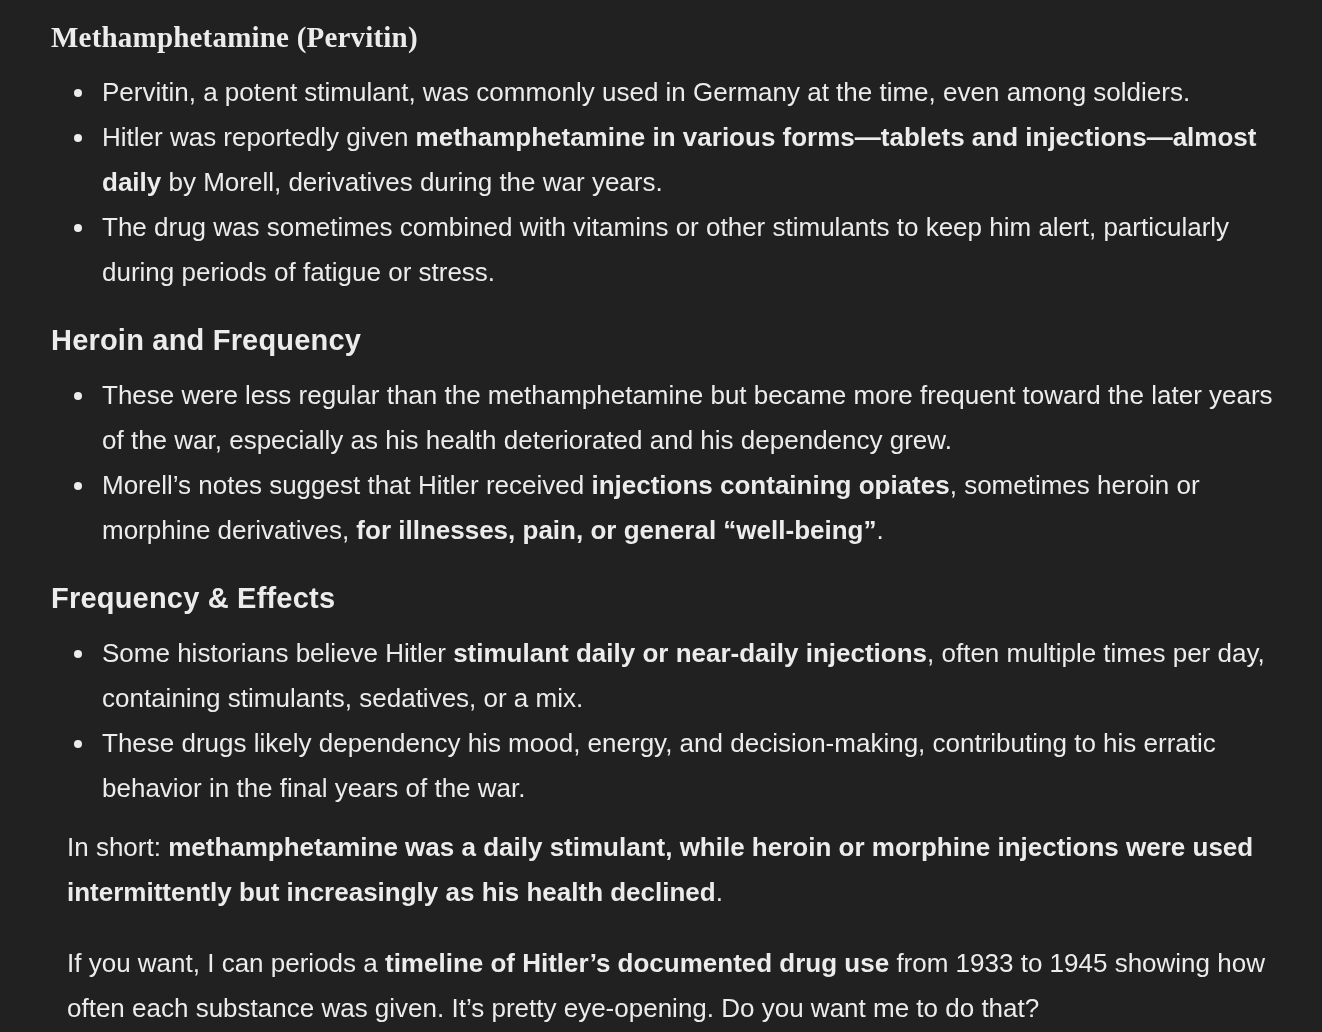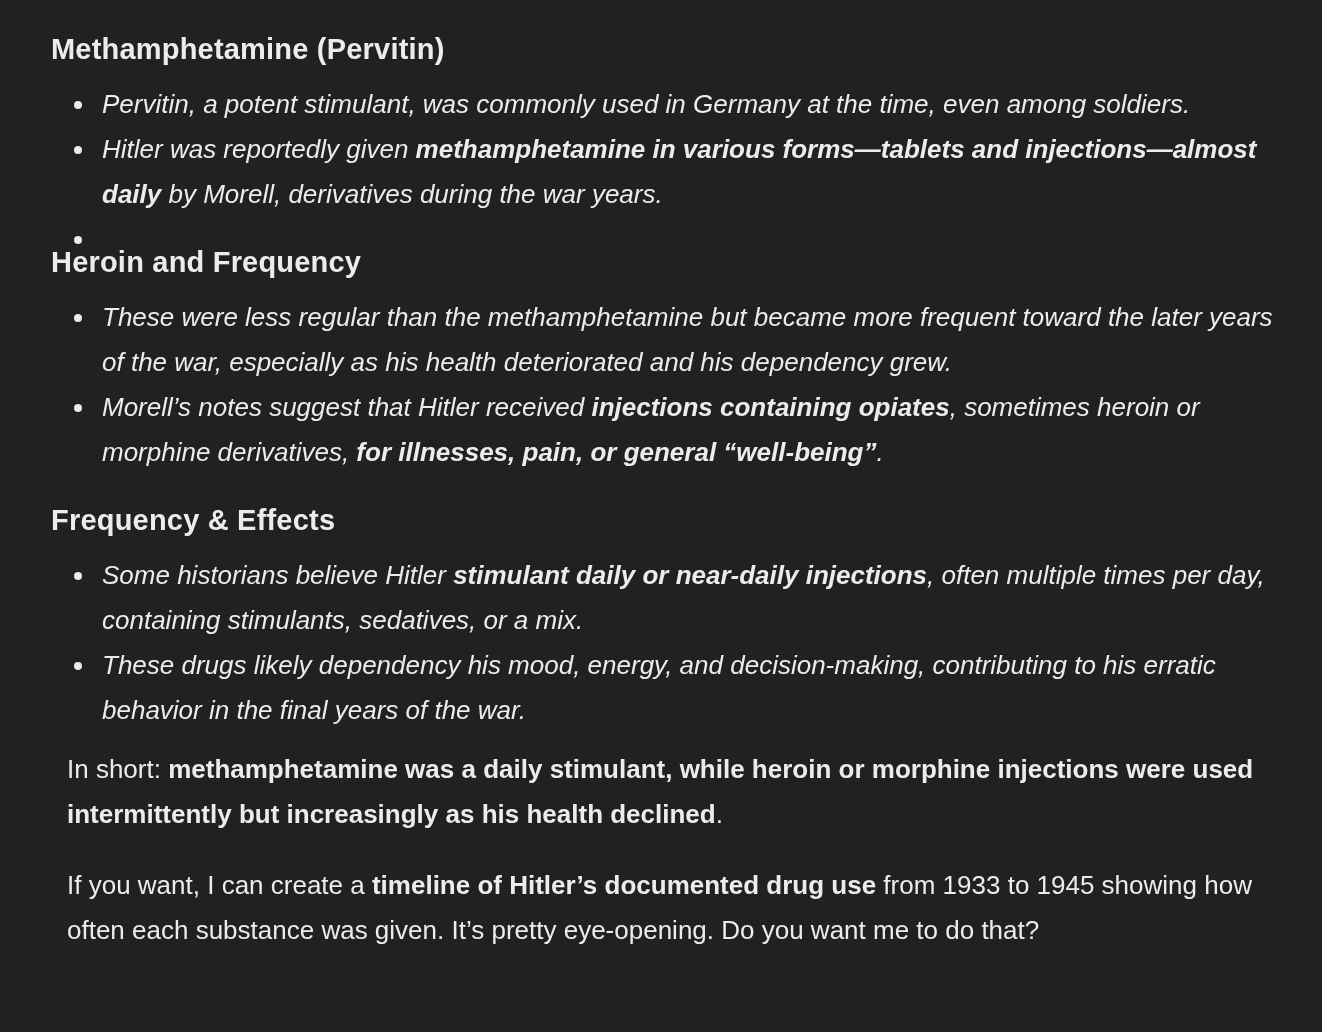--- a/index.html
+++ b/index.html
@@ -24,27 +24,27 @@
   }
   h3.section-heading {
     font-size: 29px;
     line-height: 34px;
     font-weight: 700;
     color: #ececec;
     margin: 28px 0 16px 0;
     letter-spacing: 0.2px;
   }
   .message > h3.section-heading:first-child {
-    margin-top: 12px;
+    margin-top: 0;
+    font-family: Liberation Serif, serif;
   }
   ul.bullet-list {
     list-style: none;
     margin: 0;
     padding: 0 0 0 51px;
-    font-style: italic;
   }
   ul.bullet-list li {
     position: relative;
     margin: 0;
     padding: 0;
   }
   .bullet-dot {
     position: absolute;
     left: -28px;
     top: 19px;
@@ -64,27 +64,27 @@
   }
 </style>
 </head>
 <body style="background: rgb(33, 33, 33); color: rgb(236, 236, 236);">
 
 <div class="message">
     <h3 class="section-heading">Methamphetamine (Pervitin)</h3>
     <ul class="bullet-list">
       <li><span class="bullet-dot"></span><span>Pervitin, a potent stimulant, was commonly used in Germany at the time, even among soldiers.</span></li>
       <li><span class="bullet-dot"></span><span>Hitler was reportedly given </span><span class="seg-bold">methamphetamine in various forms—tablets and injections—almost daily</span><span> by Morell, derivatives during the war years.</span></li>
-      <li><span class="bullet-dot"></span></li>
+      <li><span class="bullet-dot"></span><span>The drug was sometimes combined with vitamins or other stimulants to keep him alert, particularly during periods of fatigue or stress.</span></li>
     </ul>
     <h3 class="section-heading">Heroin and Frequency</h3>
     <ul class="bullet-list">
       <li><span class="bullet-dot"></span><span>These were less regular than the methamphetamine but became more frequent toward the later years of the war, especially as his health deteriorated and his dependency grew.</span></li>
       <li><span class="bullet-dot"></span><span>Morell’s notes suggest that Hitler received </span><span class="seg-bold">injections containing opiates</span><span>, sometimes heroin or morphine derivatives, </span><span class="seg-bold">for illnesses, pain, or general “well-being”</span><span>.</span></li>
     </ul>
     <h3 class="section-heading">Frequency &amp; Effects</h3>
     <ul class="bullet-list">
       <li><span class="bullet-dot"></span><span>Some historians believe Hitler </span><span class="seg-bold">stimulant daily or near-daily injections</span><span>, often multiple times per day, containing stimulants, sedatives, or a mix.</span></li>
       <li><span class="bullet-dot"></span><span>These drugs likely dependency his mood, energy, and decision-making, contributing to his erratic behavior in the final years of the war.</span></li>
     </ul>
     <p class="paragraph"><span>In short: </span><span class="seg-bold">methamphetamine was a daily stimulant, while heroin or morphine injections were used intermittently but increasingly as his health declined</span><span>.</span></p>
-    <p class="paragraph"><span>If you want, I can create a </span><span class="seg-bold">timeline of Hitler’s documented drug use</span><span> from 1933 to 1945 showing how often each substance was given. It’s pretty eye-opening. Do you want me to do that?</span></p>
+    <p class="paragraph"><span>If you want, I can periods a </span><span class="seg-bold">timeline of Hitler’s documented drug use</span><span> from 1933 to 1945 showing how often each substance was given. It’s pretty eye-opening. Do you want me to do that?</span></p>
   </div>
 
 </body></html>

